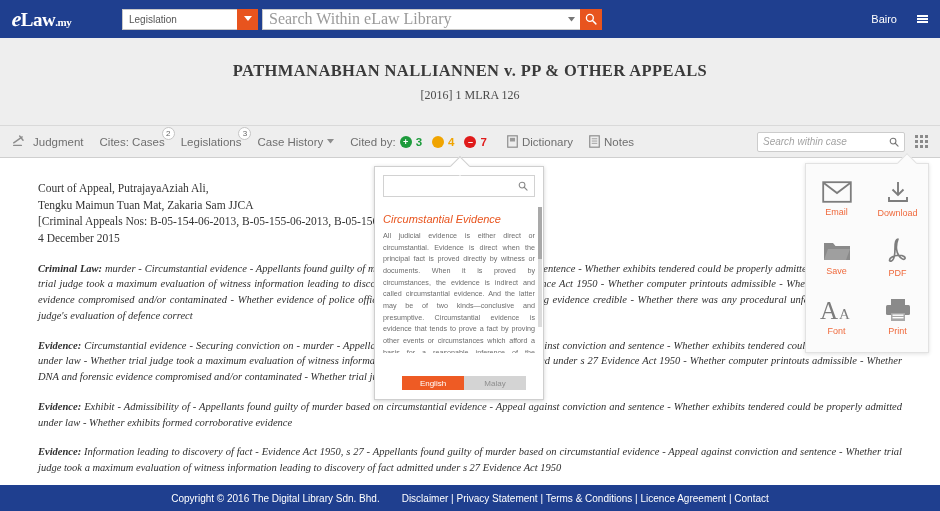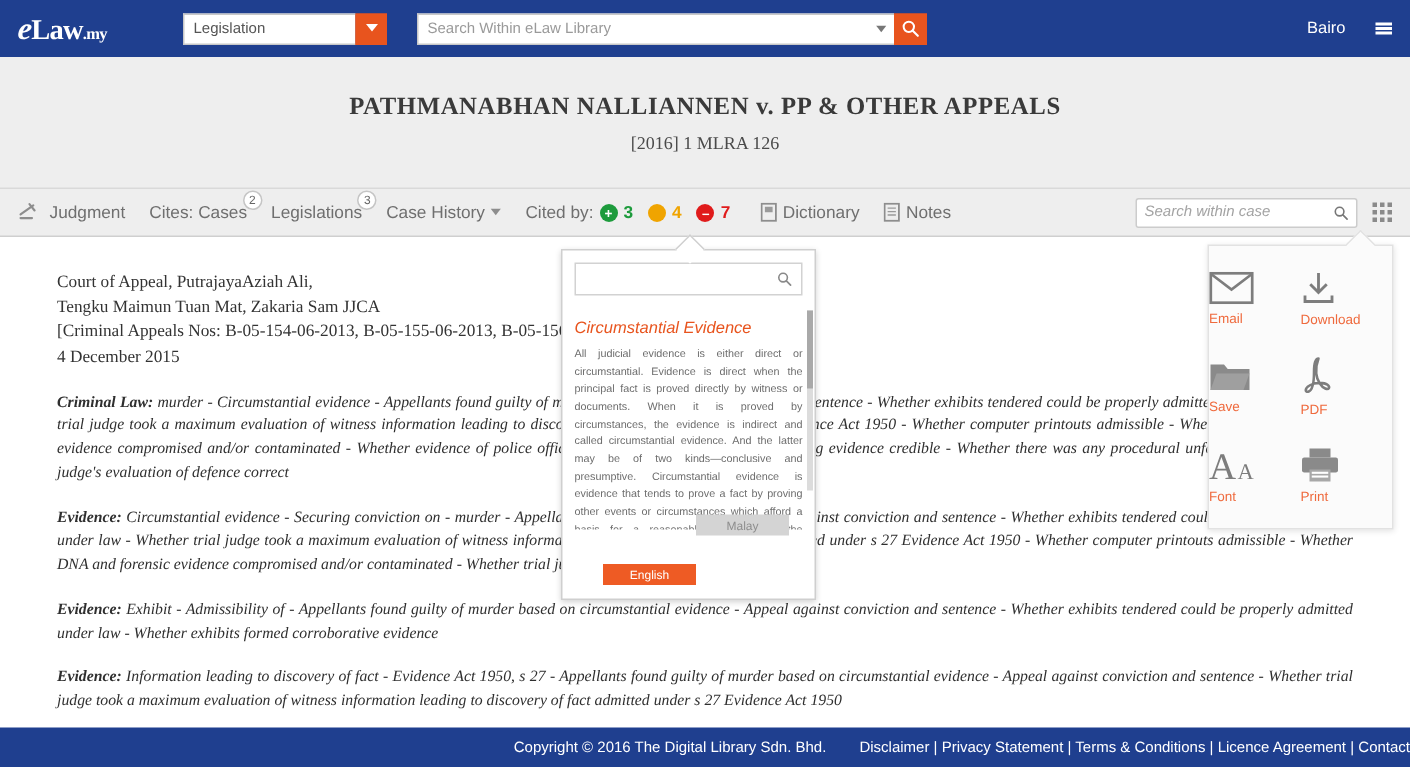--- a/index.html
+++ b/index.html
@@ -32,22 +32,22 @@
     border-right:none; font-size:10px; color:#555; display:flex;
     align-items:center; padding-left:6px;
   }
   .select-arrow {
     width:21px; height:21px; background:#e8541e; color:#fff;
     display:flex; align-items:center; justify-content:center;
     font-size:9px; border:1px solid #e8541e;
   }
   .search-input {
     width:300px; height:21px; background:#ffffff; border:1px solid #c8c8c8;
-    border-right:none; font-size:10px; color:#9a9a9a; display:flex;
-    align-items:center; padding-left:6px; margin-left:20px;
+    border-right:none; font-size:16px; color:#9a9a9a; display:flex;
+    align-items:center; padding-left:6px; margin-left:4px;font-family:Liberation Serif, serif;
   }
   .search-caret {
     width:18px; height:21px; background:#fff; border:1px solid #c8c8c8;
     border-right:none; border-left:none;
     display:flex; align-items:center; justify-content:center;
     font-size:7px; color:#777;
   }
   .search-go {
     width:22px; height:21px; background:#e8541e; border:1px solid #e8541e;
     display:flex; align-items:center; justify-content:center; color:#fff;
@@ -156,50 +156,50 @@
   }
   .dict-scroll i { display:block; width:4px; height:52px; background:#a9a9a9; }
   .lang-row {
     position:absolute; bottom:9px; left:27px; display:flex;
   }
   .lang-btn {
     width:62px; height:14px; font-size:8px; display:flex;
     align-items:center; justify-content:center;
     font-family:"Liberation Sans", sans-serif;
   }
-  .lang-en { background:#ee5b24; color:#ffffff;margin-top:33px; }
+  .lang-en { background:#ee5b24; color:#ffffff; }
   .lang-my { background:#d4d4d4; color:#8e8e8e; }
 
   
   .action-pop {
     position:absolute; right:11px; top:163px; width:124px; height:190px;
     background:#fbfbfb; border:1px solid #e2e2e2; z-index:50;
     box-shadow:0 1px 4px rgba(0,0,0,.12);
     display:grid; grid-template-columns:1fr 1fr; grid-template-rows:1fr 1fr 1fr;
     padding:6px 0;
   }
   .action-arrow {
     position:absolute; top:-8px; right:14px; width:14px; height:14px;
     background:#fbfbfb; border-left:1px solid #e2e2e2;
     border-top:1px solid #e2e2e2; transform:rotate(45deg);
   }
   .act {
-    display:flex; flex-direction:column; align-items:flex-start;
+    display:flex; flex-direction:column; align-items:center;
     justify-content:center; gap:4px;
   }
   .act-label {
     font-size:9px; color:#ef6a3d; font-family:"Liberation Sans", sans-serif;
   }
   .act svg { display:block; }
 
   
   .footer {
     position:absolute; left:0; right:0; bottom:0; height:26px;
     background:#1f3f8f; color:#ffffff; font-size:10px;
-    display:flex; align-items:center; justify-content:flex-end; gap:22px;
+    display:flex; align-items:center; justify-content:center; gap:22px;
   }
   .footer a { color:#ffffff; text-decoration:none; }
   .fsep { color:#ffffff; }
 </style>
 </head>
 <body>
 
 <div class="topbar">
   <div class="logo">
     <span class="logo-text"><span class="logo-e">e</span><span>Law</span><span class="logo-my">.my</span></span>

